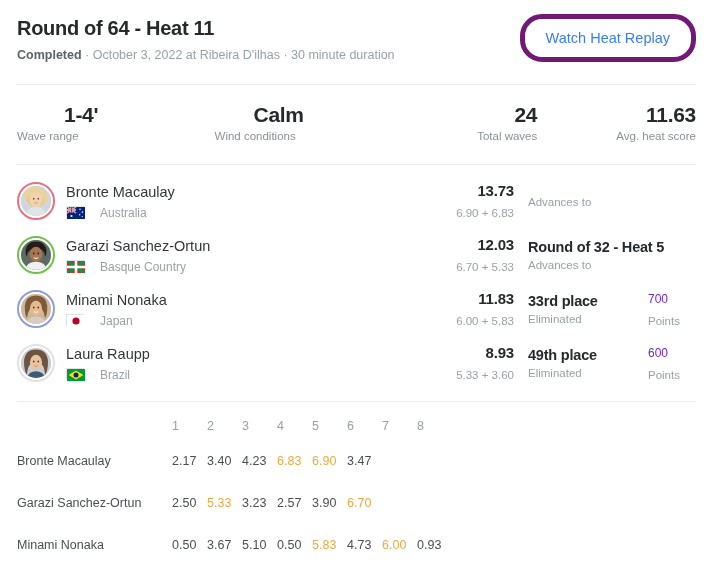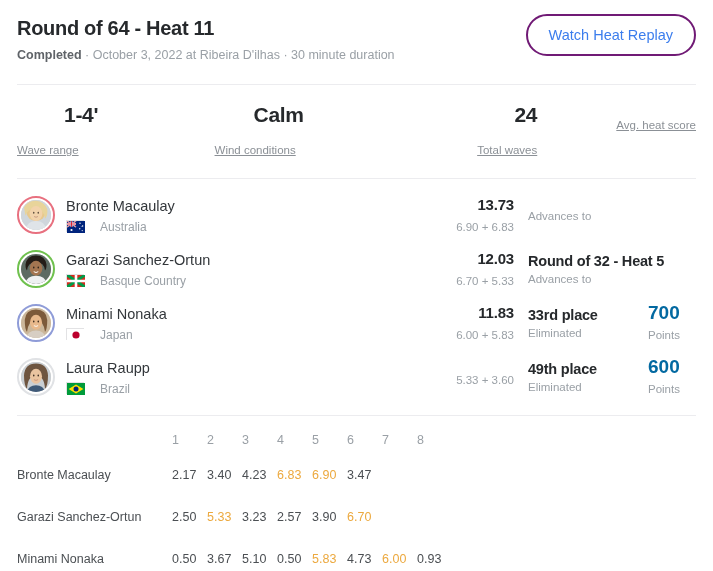--- a/index.html
+++ b/index.html
@@ -33,21 +33,21 @@
     font-size: 12.5px;
     color: #9aa0a6;
     line-height: 16px;
     white-space: nowrap;
   }
   .heat-sub .status {
     color: #5f6368;
     font-weight: bold;
   }
   .replay-btn {
-    border: 2px solid #701a75;
+    border: 5px solid #701a75;
     color: #3b7ded;
     background: #fff;
     border-radius: 22px;
     font-size: 14.5px;
     padding: 10px 21px;
     font-family: "Liberation Sans", sans-serif;
     cursor: pointer;
     white-space: nowrap;
     line-height: 18px;
   }
@@ -71,25 +71,24 @@
   .stat.s4 { text-align: right; }
   .stat-value {
     font-size: 21px;
     font-weight: bold;
     color: #26292c;
     letter-spacing: -0.3px;
     line-height: 25px;
     margin-left: 47px;
   }
   .stat-label {
-    margin-top: 16px;
+    margin-top: 2px;
     font-size: 11.5px;
     color: #8b9096;
     line-height: 14px;
-    text-decoration: underline;
   }
   .hr-stats { margin-top: 21px; }
 
   
   .athletes { padding: 9px 17px 0 17px; }
   .athlete-row {
     display: flex;
     align-items: center;
     height: 54px;
     position: relative;
@@ -179,23 +178,23 @@
     line-height: 14px;
     white-space: nowrap;
   }
 
   .ath-points {
     width: 64px;
     flex: 0 0 64px;
     padding-left: 16px;
   }
   .points-value {
-    font-size: 19px;
-    font-weight: bold;
-    color: #0369a1;
+    font-size: 12px;
+    font-weight: normal;
+    color: #6d28d9;
     line-height: 18px;
   }
   .points-label {
     margin-top: 6px;
     font-size: 11.5px;
     color: #9aa0a6;
     line-height: 14px;
   }
   .ath-points.empty .points-value,
   .ath-points.empty .points-label { visibility: hidden; }
@@ -253,20 +252,21 @@
     </div>
     <div class="stat s2">
       <div class="stat-value">Calm</div>
       <div class="stat-label">Wind conditions</div>
     </div>
     <div class="stat s3">
       <div class="stat-value">24</div>
       <div class="stat-label">Total waves</div>
     </div>
     <div class="stat s4">
+      <div class="stat-value">11.63</div>
       <div class="stat-label">Avg. heat score</div>
     </div>
   </div>
 
   <div class="divider hr-stats"></div>
 
   <div class="athletes">
 
     <div class="athlete-row">
       <div class="avatar-wrap" style="border:2px solid #e8707f;">
@@ -422,20 +422,21 @@
             <svg width="18" height="12" viewBox="0 0 18 12">
               <rect width="18" height="12" fill="#009b3a"></rect>
               <polygon points="9,1.4 16.4,6 9,10.6 1.6,6" fill="#fedf00"></polygon>
               <circle cx="9" cy="6" r="2.5" fill="#002776"></circle>
             </svg>
           </span>
           <span class="ath-country-name">Brazil</span>
         </div>
       </div>
       <div class="ath-score">
+        <div class="score-total">8.93</div>
         <div class="score-parts">5.33 + 3.60</div>
       </div>
       <div class="ath-result">
         <div class="result-main">49th place</div>
         <div class="result-sub">Eliminated</div>
       </div>
       <div class="ath-points">
         <div class="points-value">600</div>
         <div class="points-label">Points</div>
       </div>

